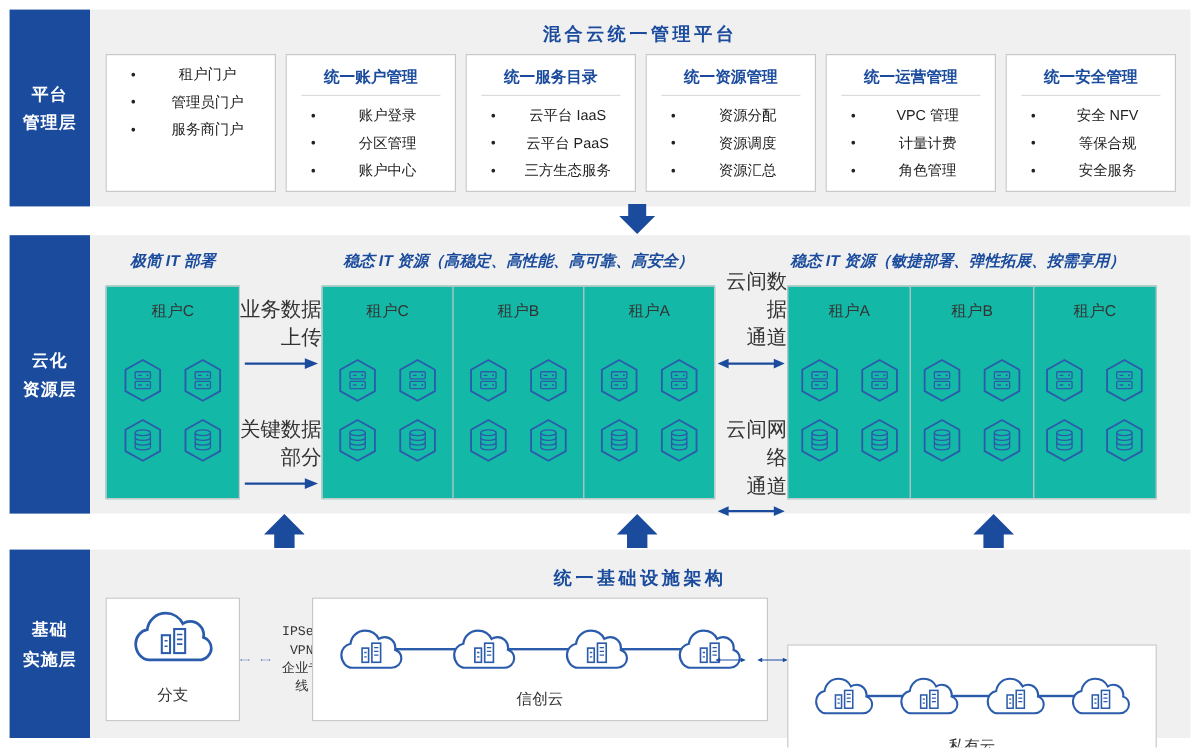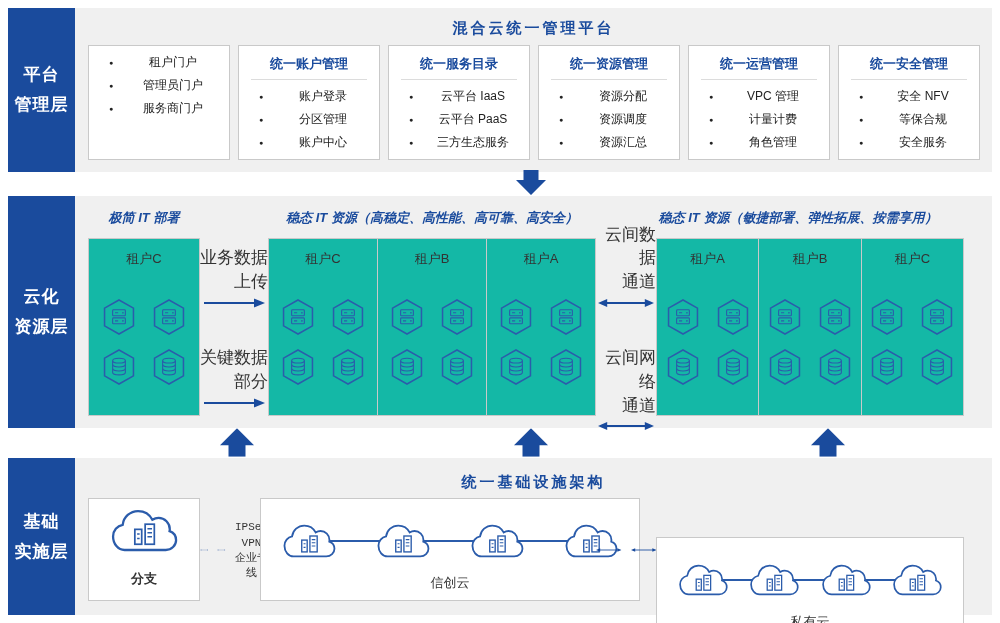--- a/index.html
+++ b/index.html
@@ -14,21 +14,21 @@
   body{width:1000px;height:623px;background:#ffffff;font-family:"Liberation Sans","DejaVu Sans",sans-serif;position:relative;overflow:hidden;}
   .page{position:absolute;inset:0;}
 
   .band{position:absolute;left:8px;width:984px;background:var(--band-bg);}
   .band-platform{top:8px;height:164px;}
   .band-resource{top:196px;height:232px;}
   .band-infra{top:458px;height:157px;}
 
   .layer-label{position:absolute;left:0;top:0;bottom:0;width:67px;background:var(--primary-blue);color:#fff;
     display:flex;align-items:center;justify-content:center;text-align:center;
-    font-size:17px;font-weight:700;line-height:1.75;white-space:pre-line;letter-spacing:1px;}
+    font-size:14px;font-weight:700;line-height:1.75;white-space:pre-line;letter-spacing:1px;}
 
   .band-title{position:absolute;left:67px;right:0;text-align:center;color:var(--primary-blue);
     font-size:15px;font-weight:700;letter-spacing:3px;}
   .band-platform .band-title{top:11px;}
   .band-infra .band-title{top:15px;}
 
   
   .modules{position:absolute;left:80px;right:12px;top:37px;height:115px;display:flex;gap:8px;}
   .module{flex:1;background:#fff;border:1px solid var(--box-border);}
   .module-title{color:var(--primary-blue);font-weight:700;font-size:13px;text-align:center;
@@ -70,21 +70,21 @@
   .flow-up{top:428px;width:34px;height:29px;}
   .flow-up.u1{left:220px;}
   .flow-up.u2{left:514px;}
   .flow-up.u3{left:811px;}
 
   
   .infra-box{position:absolute;top:40px;height:103px;background:#fff;border:1px solid var(--box-border);display:flex;flex-direction:column;}
   .branch-box{left:80px;width:112px;align-items:center;justify-content:center;}
   .branch-cloud{width:76px;height:55px;color:var(--icon-blue);display:block;}
   .infra-label{text-align:center;font-size:13px;color:var(--text-dark);}
-  .branch-box .infra-label{margin-top:12px;font-weight:bold;}
+  .branch-box .infra-label{margin-top:12px;}
   .cloud-box-xc{left:252px;width:380px;}
   .cloud-box-pv{left:648px;width:308px;margin-top:39px;}
   .cloud-row{position:relative;display:flex;justify-content:space-between;align-items:center;flex:1;padding:8px 18px 0;}
   .cloud-line{position:absolute;left:38px;right:38px;top:calc(50% + 3px);border-top:2px solid var(--icon-blue);}
   .cloud-node{width:60px;height:44px;position:relative;color:var(--icon-blue);display:block;}
   .cloud-box-pv .cloud-node{width:56px;}
   .infra-box .infra-label{padding-bottom:8px;}
 
   .infra-connector{position:absolute;top:40px;height:103px;display:flex;align-items:center;justify-content:center;gap:9px;font-family:Liberation Mono, monospace;}
   .vpn-conn{left:192px;width:68px;}

